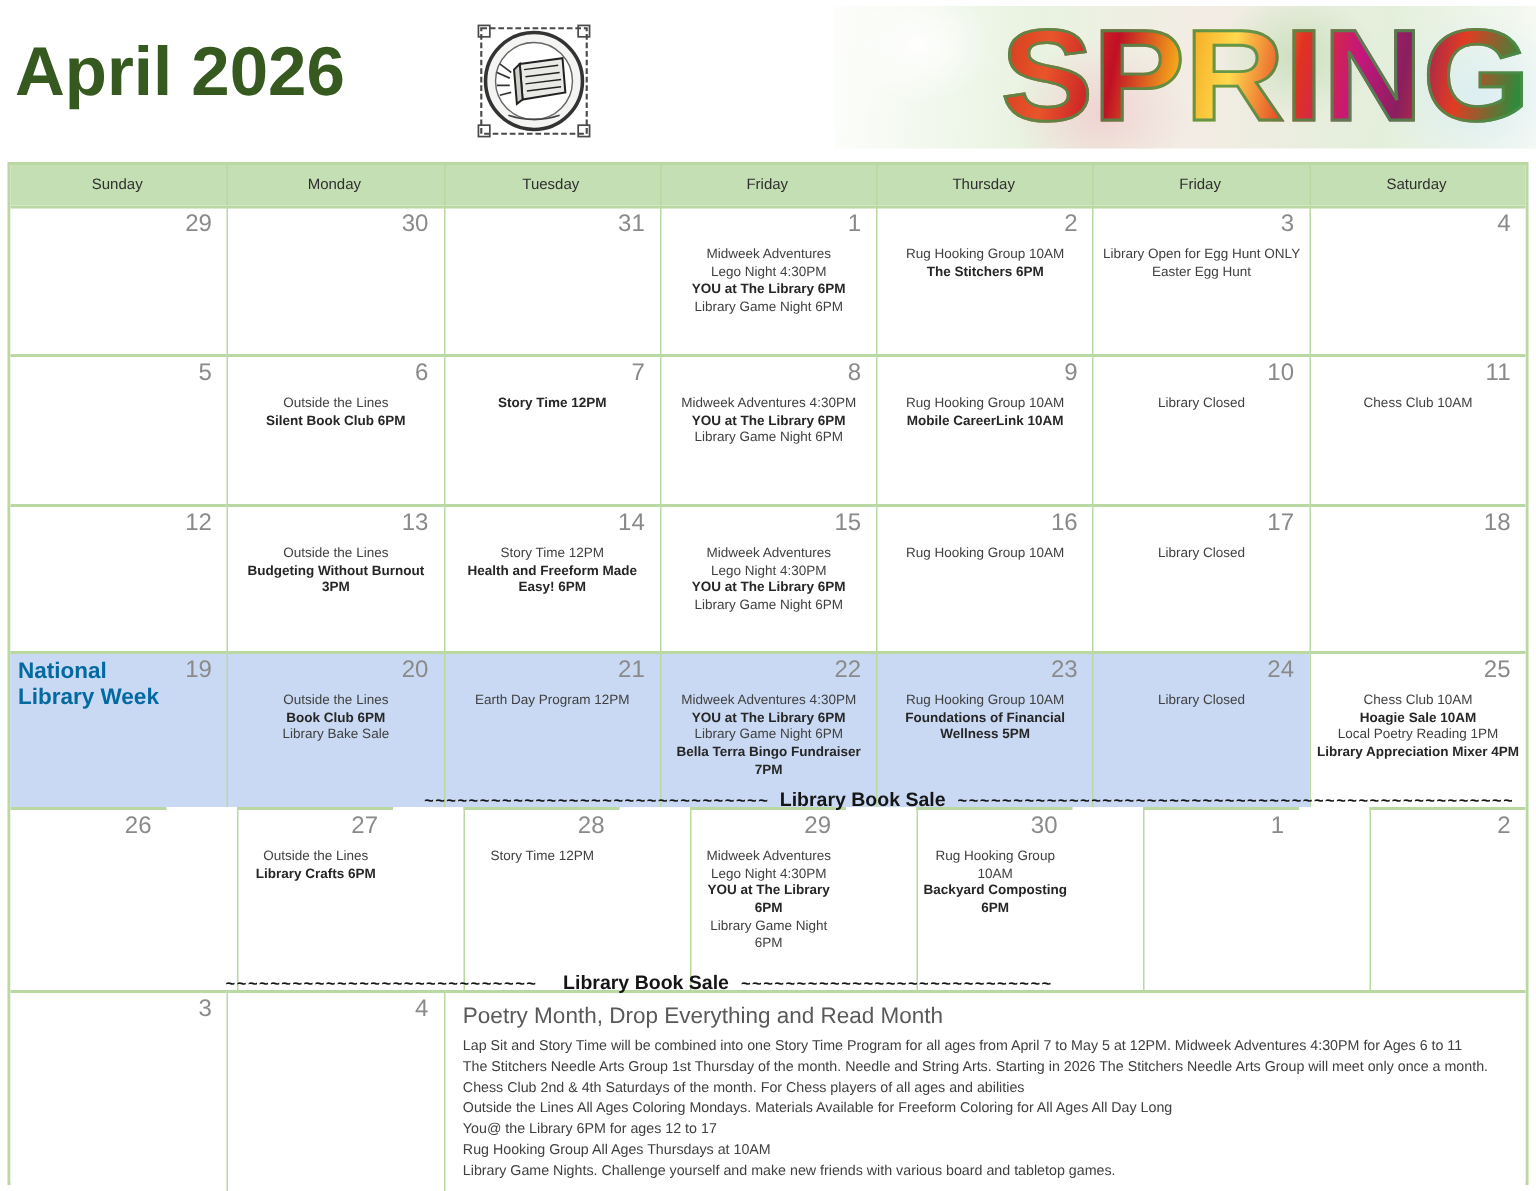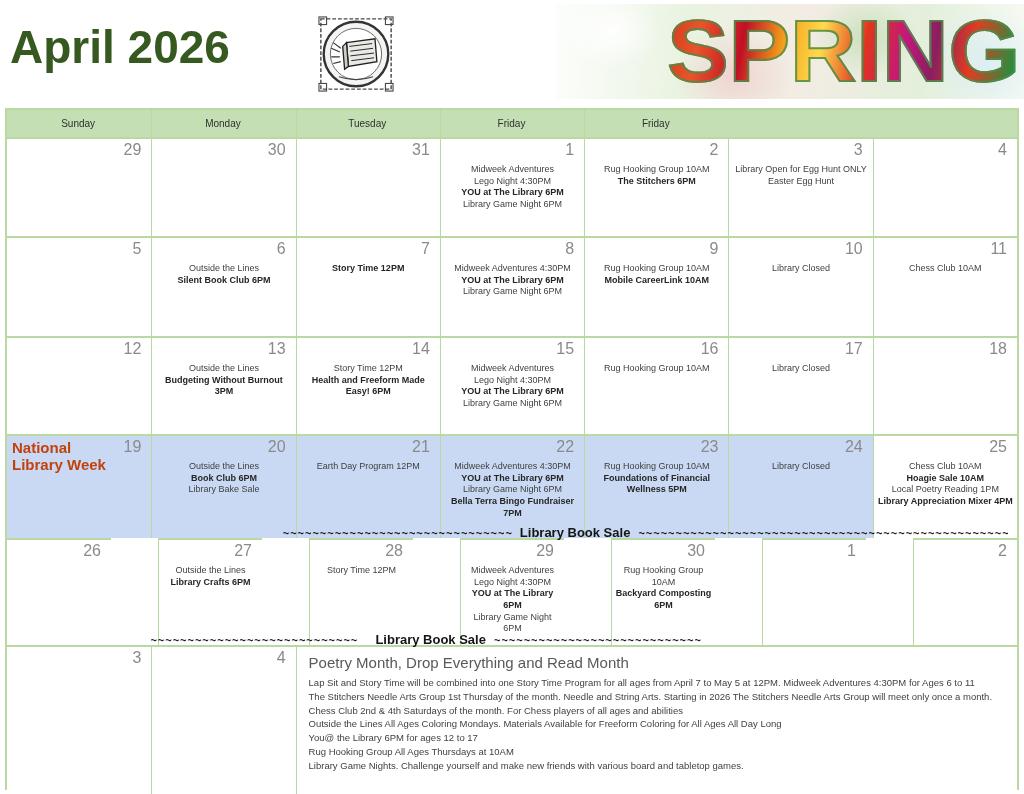--- a/index.html
+++ b/index.html
@@ -62,21 +62,21 @@
   .date-num{
     text-align:right;font-size:16px;color:var(--date-gray);padding:2px 7px 1px 0;line-height:16px;
   }
   .events{margin-top:5px;}
   .event{
     text-align:center;font-size:9px;line-height:1.3;color:var(--event-ink);
   }
   .event.bold{font-weight:bold;color:var(--event-bold);}
   .cell-label{
     position:absolute;left:5px;top:3px;width:95px;
-    font-size:15px;font-weight:bold;color:#c2410c;line-height:1.15;
+    font-size:15px;font-weight:bold;color:#0369a1;line-height:1.15;
   }
   
   .sale-overlay{
     position:absolute;bottom:-2px;display:flex;align-items:baseline;z-index:3;
     color:#151515;font-weight:bold;white-space:nowrap;
   }
   .sale-tildes{overflow:hidden;font-size:11px;letter-spacing:1px;}
   .sale-label{font-size:13px;padding:0 8px;}
   
   .notes-cell{padding:4px 8px 4px 12px;}
@@ -114,21 +114,23 @@
   <div class="spring-banner">
     <span class="spring-text">SPRING</span>
   </div>
 
   <div class="calendar">
     <div class="weekday-row" id="weekday-row">
         <div class="weekday-cell">Sunday</div>
         <div class="weekday-cell">Monday</div>
         <div class="weekday-cell">Tuesday</div>
         <div class="weekday-cell">Friday</div>
+        <div class="weekday-cell">Thursday</div>
         <div class="weekday-cell">Friday</div>
+        <div class="weekday-cell">Saturday</div>
       </div>
     <div id="weeks">
         <div class="week-row" style="height: 99px;">
           <div class="day-cell">
             <div class="date-num">29</div>
           </div>
           <div class="day-cell">
             <div class="date-num">30</div>
           </div>
           <div class="day-cell">
@@ -298,21 +300,21 @@
               <div class="event">Local Poetry Reading 1PM</div>
               <div class="event bold">Library Appreciation Mixer 4PM</div>
             </div>
           </div>
           <div class="sale-overlay" style="left: 27.3%; width: 71.8%;">
             <span class="sale-tildes" style="flex: 0.62 1 0%;">~~~~~~~~~~~~~~~~~~~~~~~~~~~~~~~~~~~~~~~~</span>
             <span class="sale-label">Library Book Sale</span>
             <span class="sale-tildes" style="flex: 1 1 0%;">~~~~~~~~~~~~~~~~~~~~~~~~~~~~~~~~~~~~~~~~~~~~~~~~~~</span>
           </div>
         </div>
-        <div class="week-row" style="height: 107px; gap: 47px;">
+        <div class="week-row" style="height: 122px; gap: 47px;">
           <div class="day-cell">
             <div class="date-num">26</div>
           </div>
           <div class="day-cell">
             <div class="date-num">27</div>
             <div class="events">
               <div class="event">Outside the Lines</div>
               <div class="event bold">Library Crafts 6PM</div>
             </div>
           </div>

